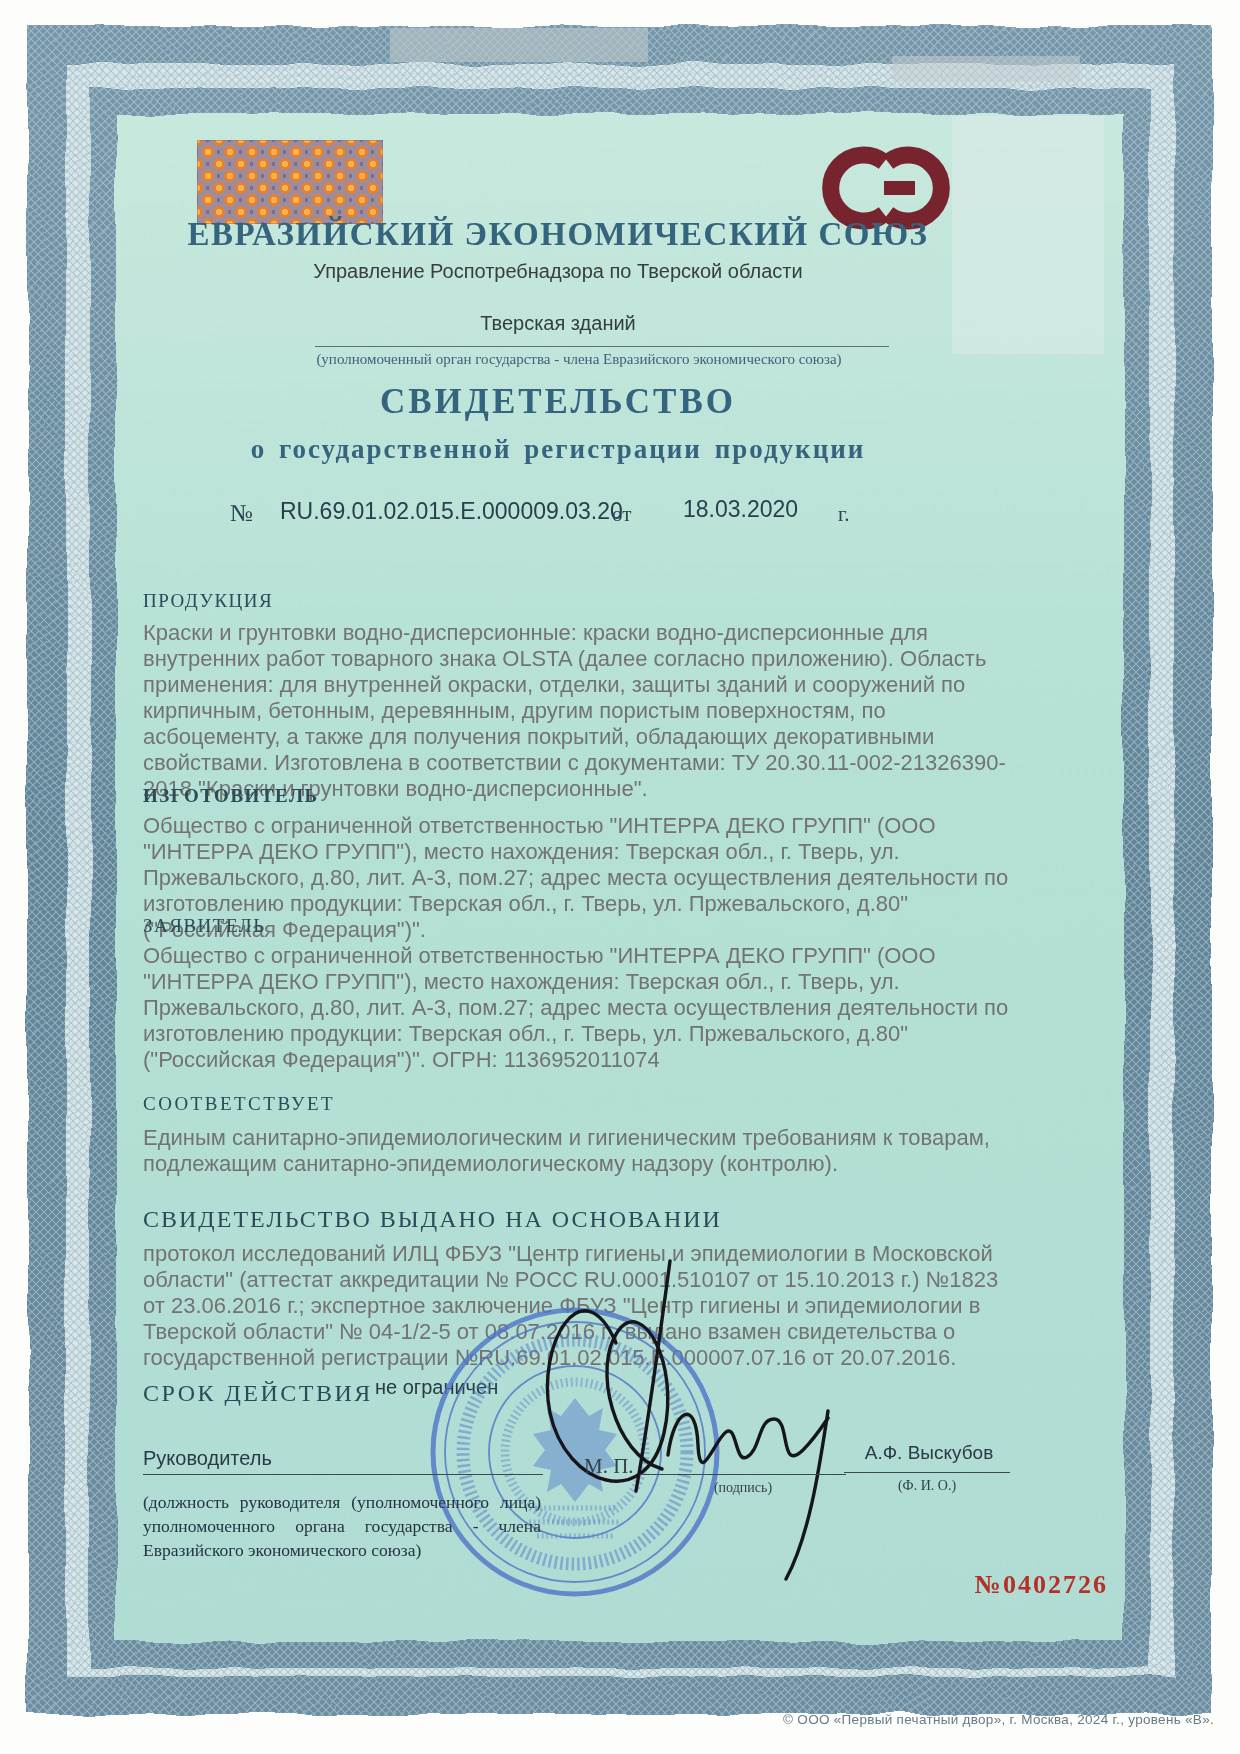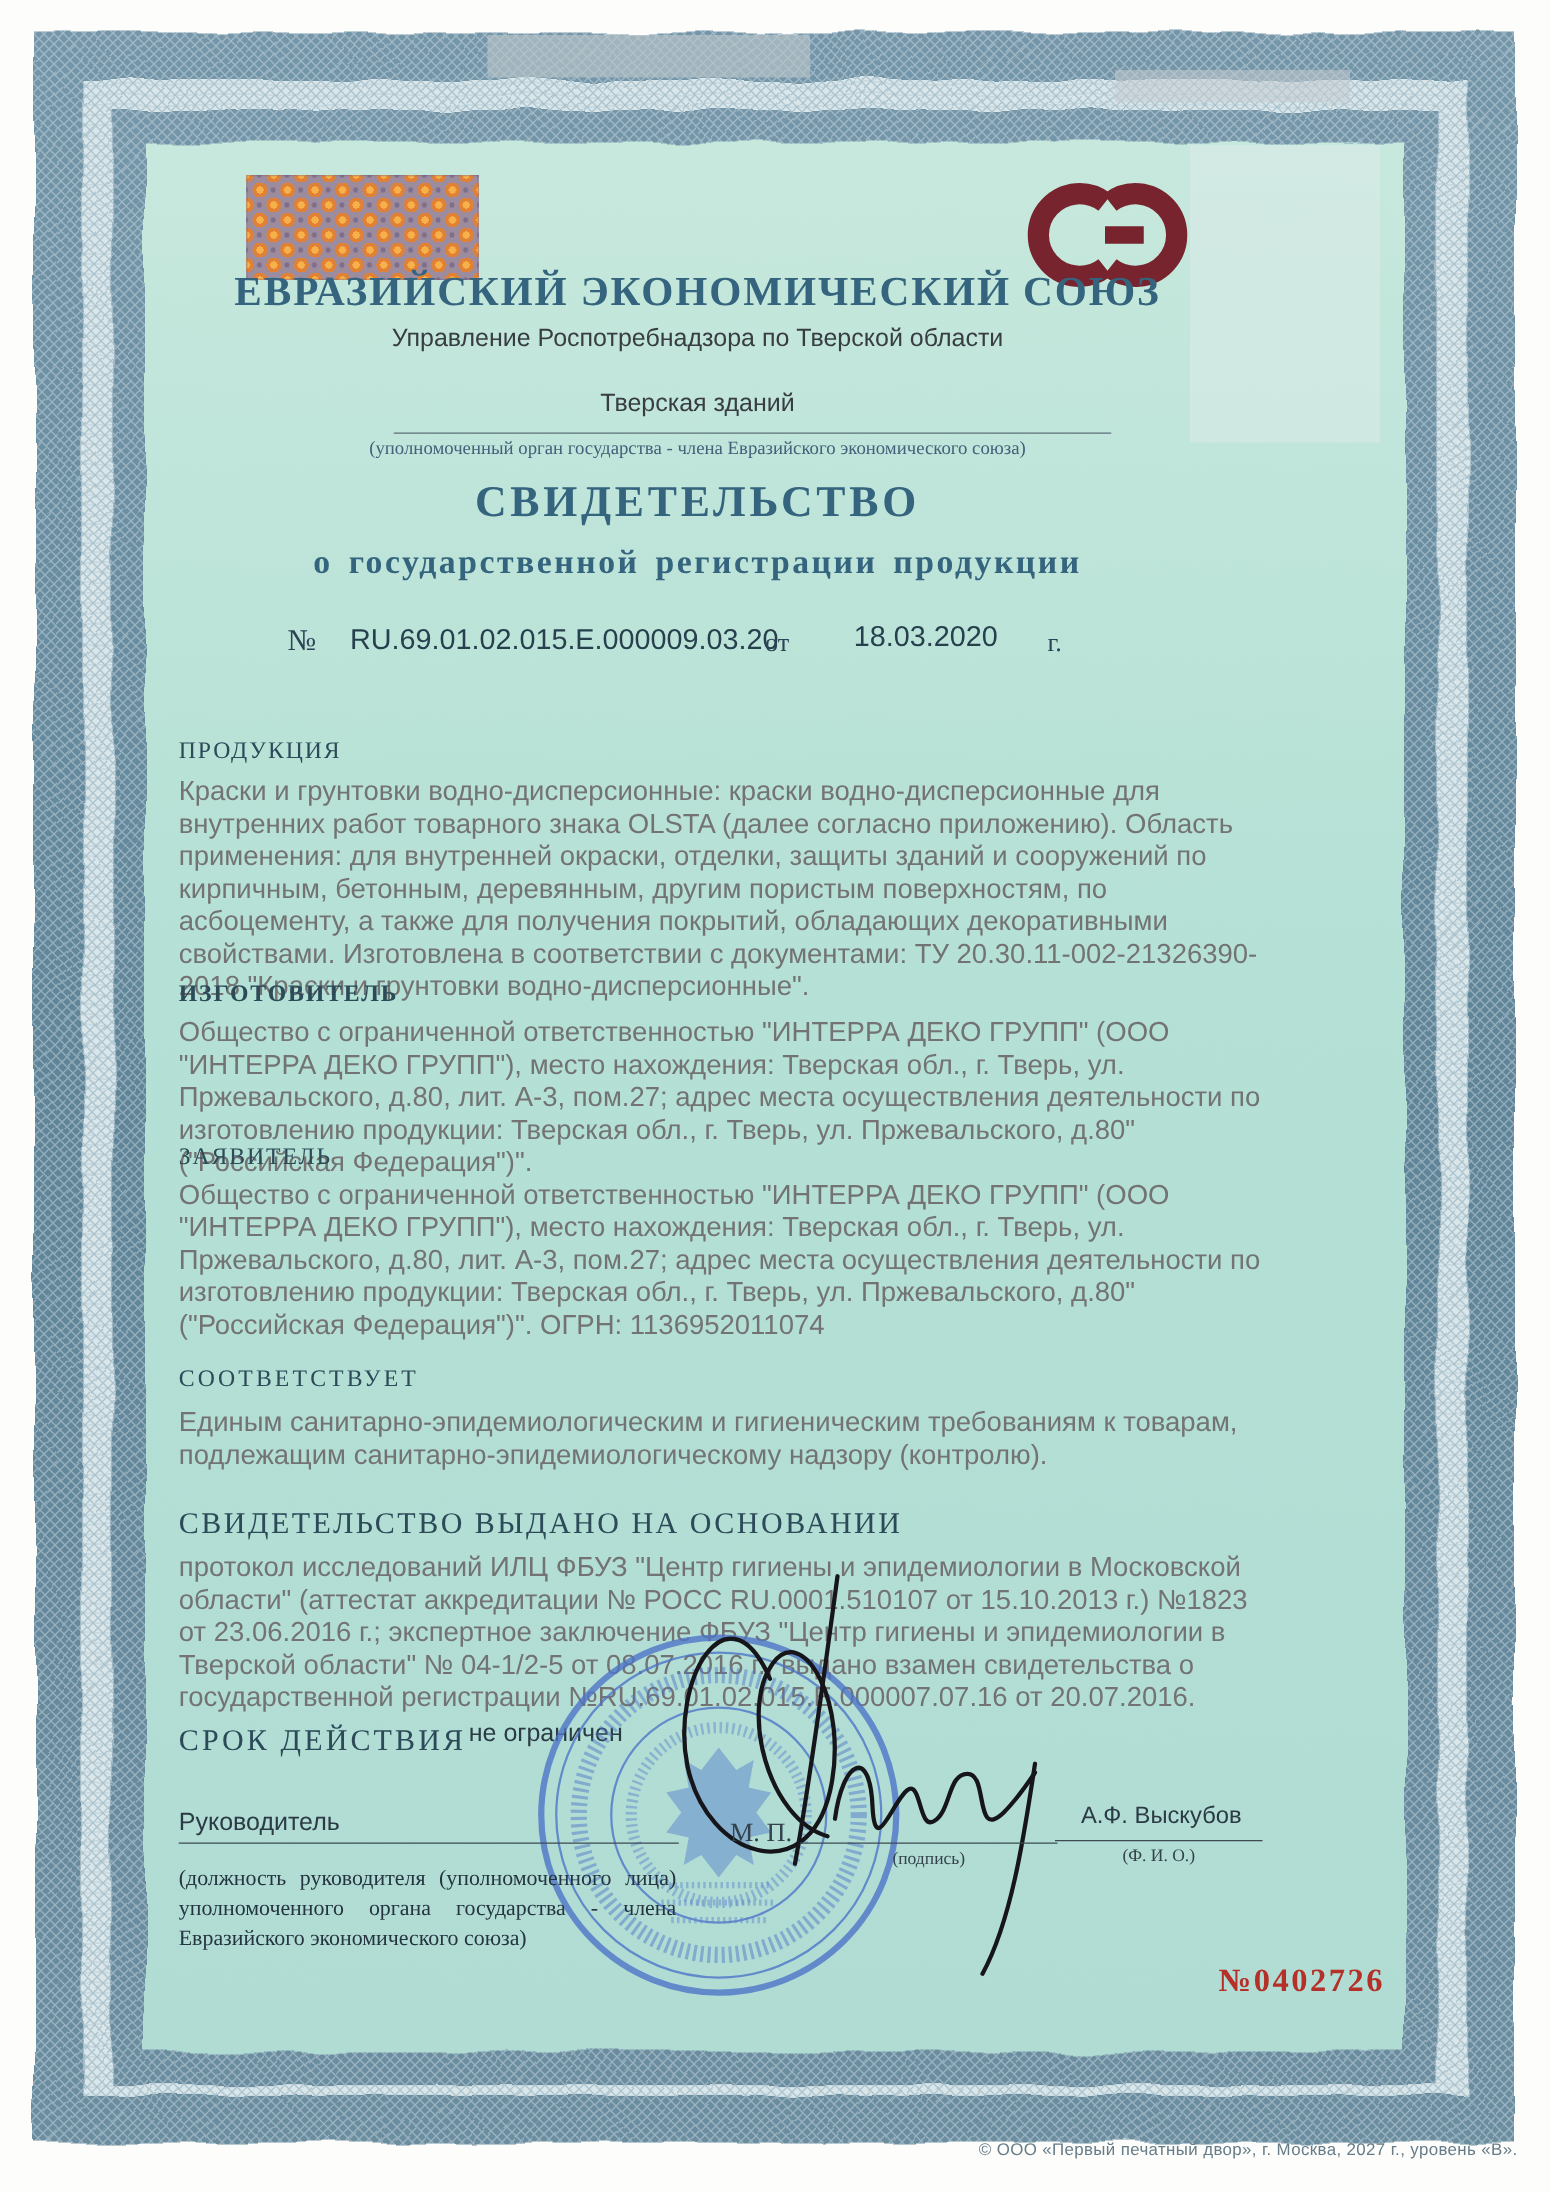--- a/index.html
+++ b/index.html
@@ -23,21 +23,21 @@
     background-position:0 0,11px 12px,5px 6px;
     box-shadow:0 0 0 1px rgba(120,100,130,.4) inset;}
   .se-logo{left:672px;top:26px;width:170px;height:100px;}
 
   .hdr{left:0;top:0;width:884px;text-align:center;color:#35647e;}
   .union-title{top:102px;font-family:"Liberation Serif",serif;font-weight:bold;
     font-size:33px;letter-spacing:1.5px;}
   .auth{color:#373d41;font-size:20px;}
   .auth1{top:146px;} .auth2{top:172px;} .auth3{top:198px;}
   .rule{left:199px;top:232px;width:574px;height:0;border-top:1.5px solid #5c6f7a;}
-  .auth-note{top:237px;font-family:"Liberation Serif",serif;font-size:15px;color:#44607a;}
+  .auth-note{top:237px;font-family:"Liberation Serif",serif;font-size:15px;color:#44607a;padding-left:21px;}
   .doc-title{top:268px;font-family:"Liberation Serif",serif;font-weight:bold;
     font-size:35px;letter-spacing:3px;text-align:center;}
   .doc-subtitle{top:320px;font-family:"Liberation Serif",serif;font-weight:bold;
     font-size:27px;letter-spacing:2px;word-spacing:4px;}
 
   .numline{top:382px;left:0;width:1008px;height:36px;color:#2c4356;}
   .no-label{left:114px;top:4px;font-family:"Liberation Serif",serif;font-size:24px;}
   .cert-number{left:164px;top:2px;font-size:23px;color:#27404e;}
   .ot-label{left:496px;top:6px;font-family:"Liberation Serif",serif;font-size:21px;}
   .cert-date{left:567px;top:0;font-size:23px;color:#27404e;}
@@ -199,14 +199,14 @@
     <div class="abs line sig-line"></div>
     <div class="abs sig-caption">(подпись)</div>
     <div class="abs sig-name">А.Ф. Выскубов</div>
     <div class="abs line name-line"></div>
     <div class="abs name-caption">(Ф. И. О.)</div>
     <div class="abs pos-note">(должность руководителя (уполномоченного лица) уполномоченного органа государства - члена Евразийского экономического союза)</div>
 
     <div class="abs serial">№0402726</div>
   </div>
 
-  <div class="footer">© ООО «Первый печатный двор»,  г. Москва,  2027 г., уровень «В».</div>
+  <div class="footer">© ООО «Первый печатный двор»,  г. Москва,  2024 г., уровень «В».</div>
 </div>
 
 </body></html>

